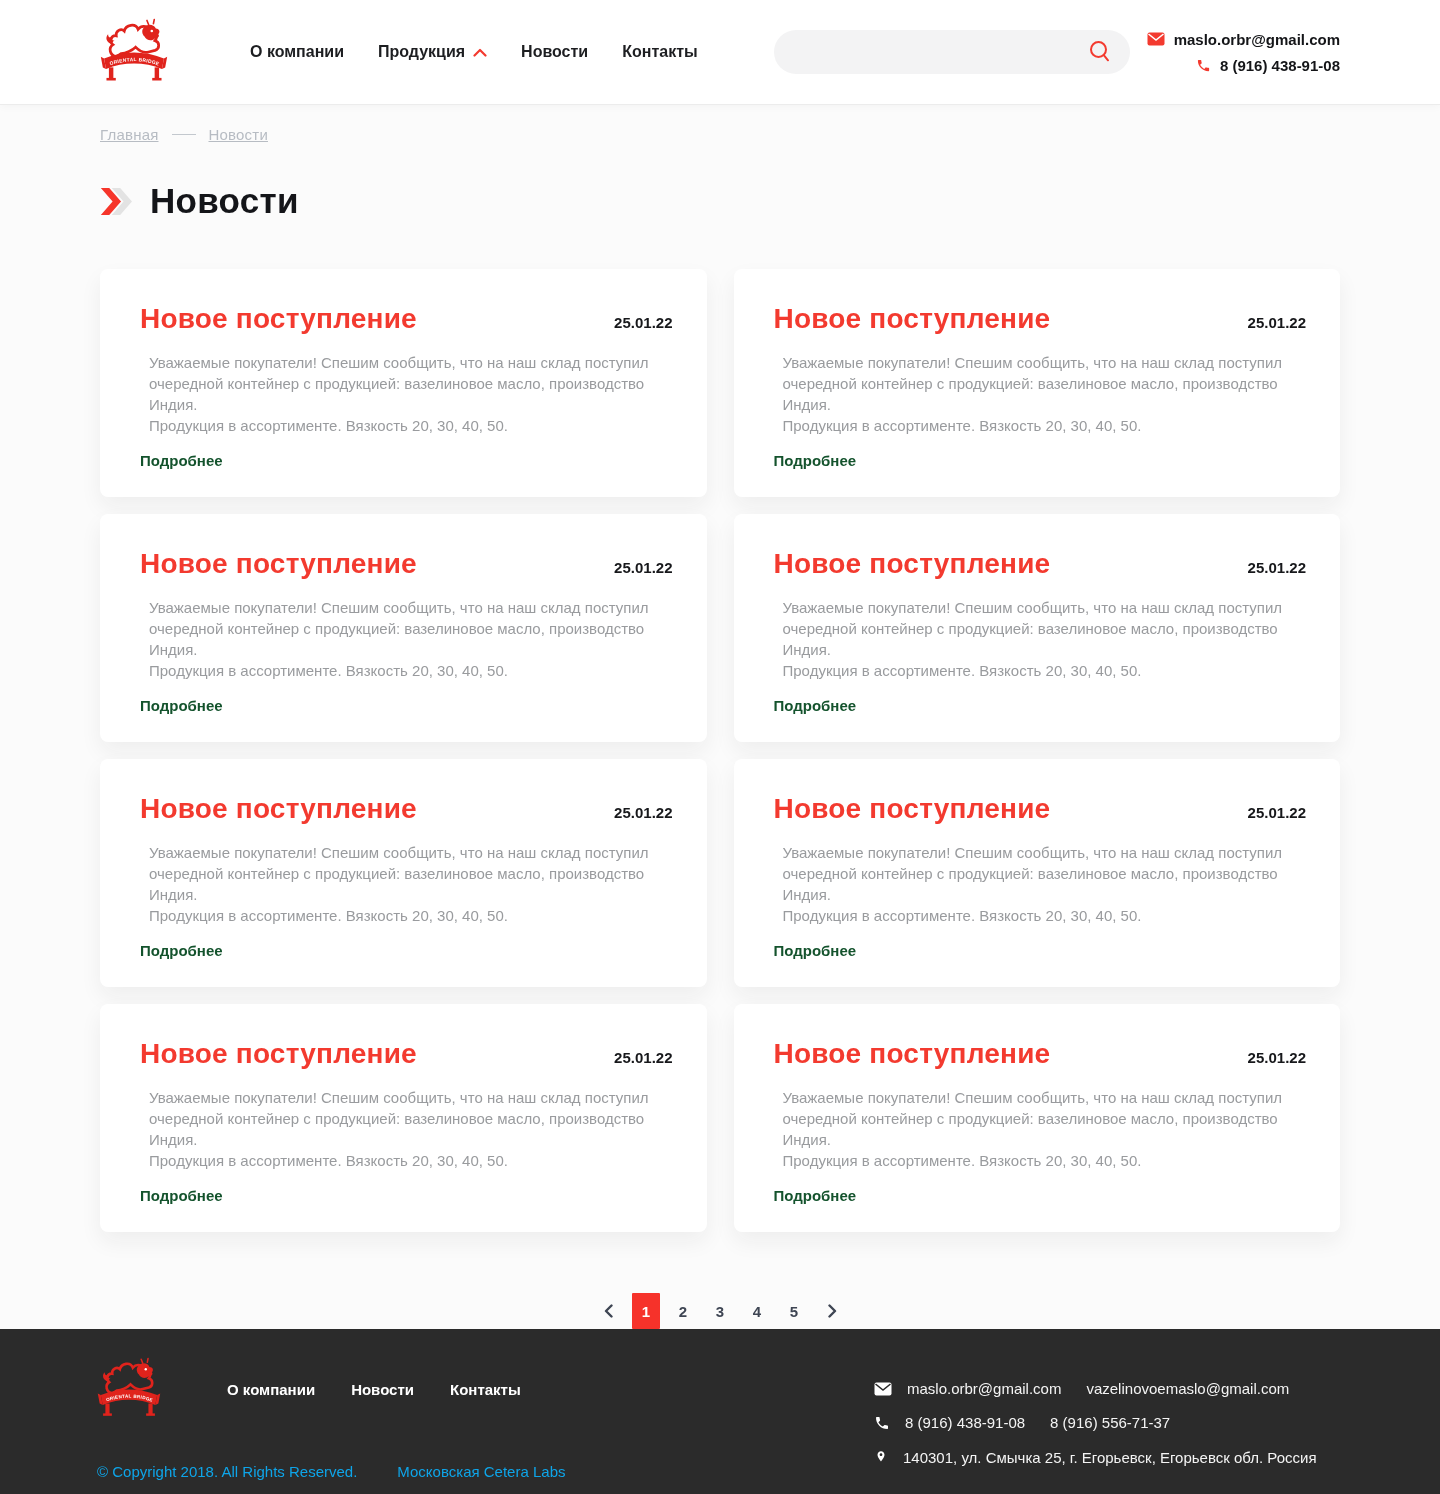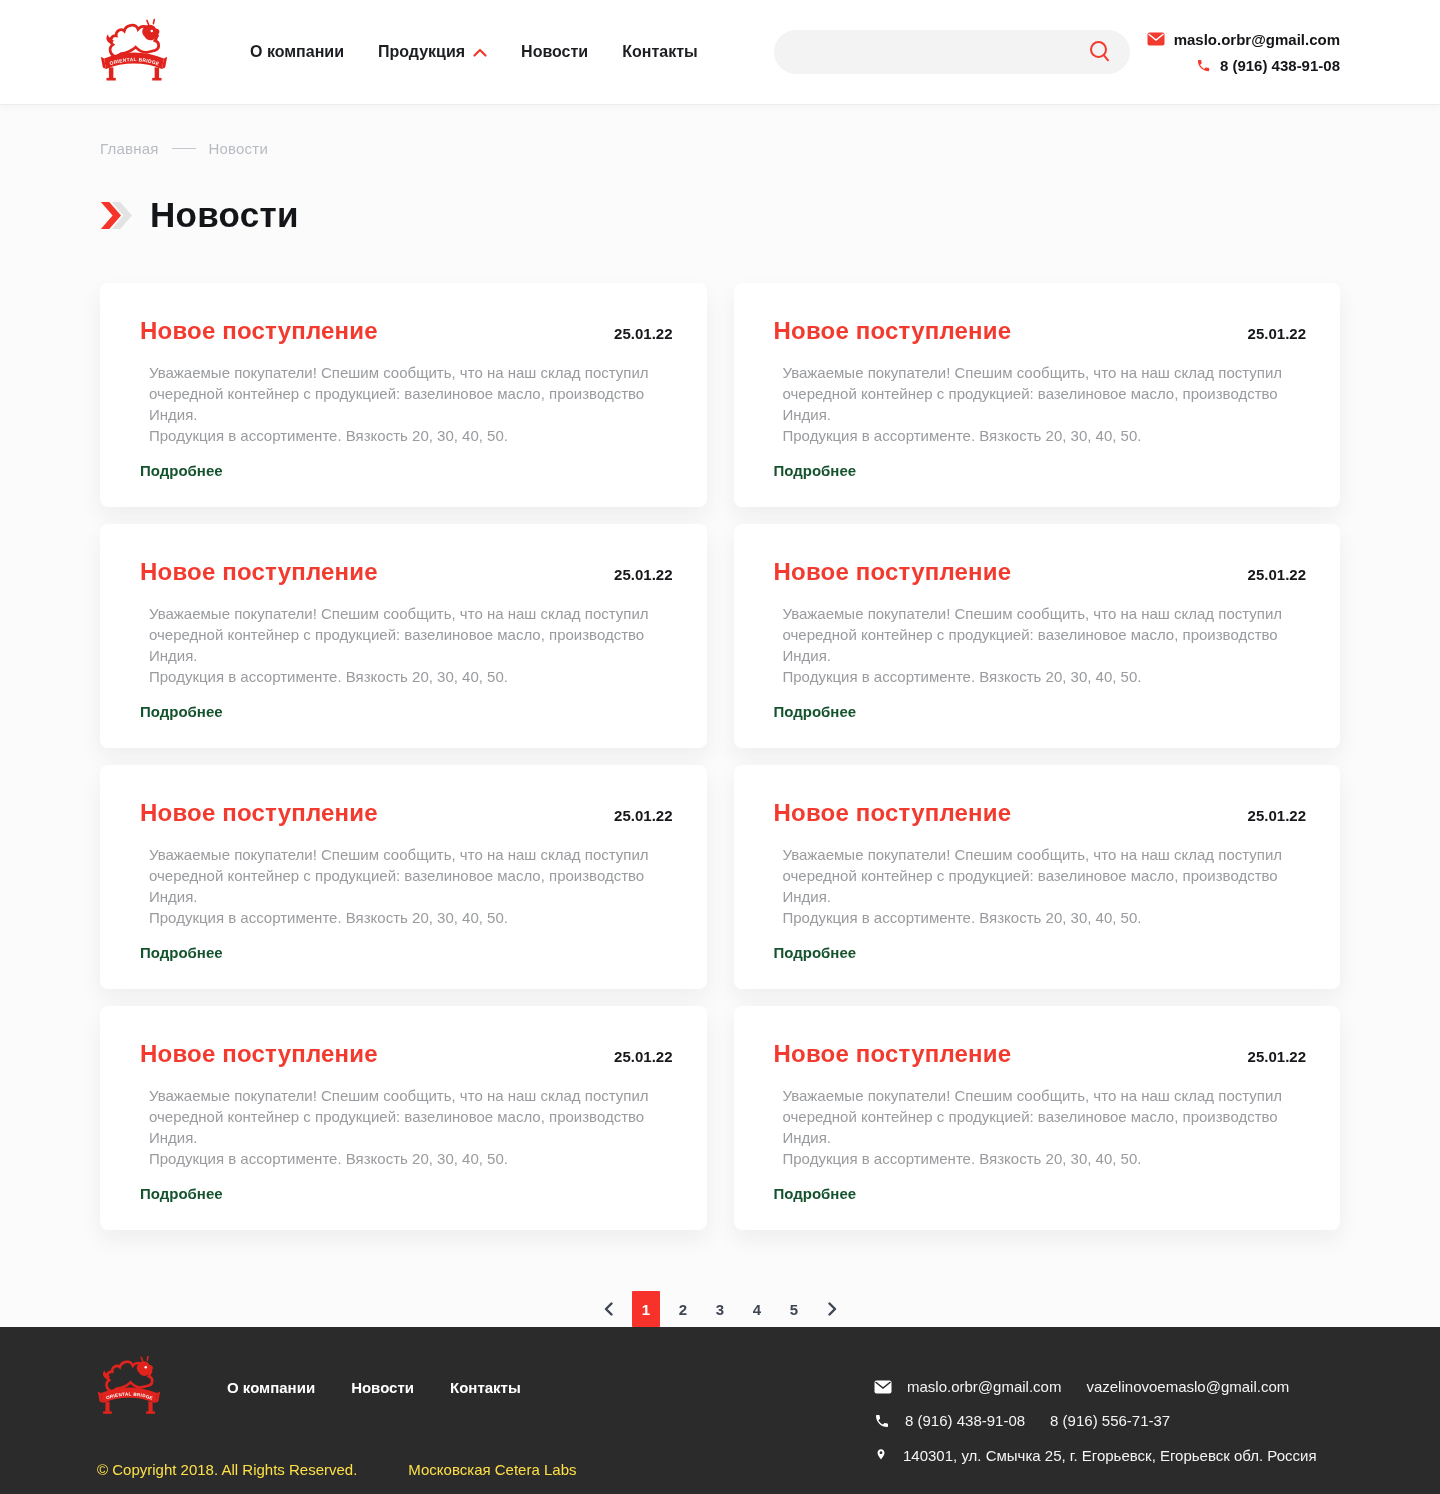--- a/index.html
+++ b/index.html
@@ -40,40 +40,40 @@
     font:15px "Liberation Sans", sans-serif; color:#333; height:100%;
   }
   .search-btn { background:none; border:none; cursor:pointer; display:flex; align-items:center; padding:2px; }
   .contacts { margin-left:auto; display:flex; flex-direction:column; align-items:flex-end; gap:9px; }
   .contact-row { display:flex; align-items:center; gap:9px; font-size:15px; font-weight:700; color:#141518; }
   .contact-row svg { display:block; }
 
   
   .main { flex:1 1 auto; padding:0 100px; }
   .breadcrumb {
-    margin-top:36px; display:flex; align-items:center; gap:13px;
-    font-size:15px; color:#b7bcc3; letter-spacing:.2px;
+    margin-top:22px; display:flex; align-items:center; gap:13px;
+    font-size:15px; color:#b7bcc3; letter-spacing:.2px;text-decoration:underline;
   }
   .breadcrumb .sep { width:24px; height:1px; background:#c3c8ce; display:inline-block; }
   .page-head { margin-top:38px; display:flex; align-items:center; gap:13px; }
   .page-head svg { width:37px; height:33px; flex:0 0 auto; }
   .page-title { font-size:35px; font-weight:800; color:#141519; letter-spacing:.3px; }
 
   .news-grid {
     margin-top:48px;
     display:grid; grid-template-columns:1fr 1fr; gap:17px 27px;
   }
   .card {
     background:#ffffff; border-radius:8px; min-height:196px;
     box-shadow:0 10px 22px rgba(40,40,40,.06);
     padding:34px 34px 28px 40px;
     display:flex; flex-direction:column;
   }
   .card-top { display:flex; align-items:baseline; justify-content:space-between; }
-  .card-title { font-size:24px; font-weight:700; color:#f33a2f; letter-spacing:.2px; }
+  .card-title { font-size:28px; font-weight:700; color:#f33a2f; letter-spacing:.2px; }
   .card-date { font-size:15px; font-weight:700; color:#17181b; }
   .card-text { margin-top:17px; font-size:15px; line-height:21px; color:#999b9e; max-width:535px;margin-left:9px; }
   .card-link { margin-top:auto; padding-top:16px; font-size:15px; font-weight:600; color:#14532d; align-self:flex-start; }
 
   
   .pagination {
     margin-top:61px; display:flex; align-items:center; justify-content:center; gap:9px;
   }
   .page-item {
     min-width:28px; height:36px; display:flex; align-items:center; justify-content:center;
@@ -86,21 +86,21 @@
   
   .footer {
     margin-top:auto; flex:0 0 auto; height:192px; background:#2b2b2b; color:#f1f1f1;
     padding:26px 98px 0 97px; display:flex;
   }
   .footer-left { display:flex; flex-direction:column; }
   .footer-brand-row { display:flex; align-items:center; }
   .footer-brand-row svg.footer-logo { width:64px; height:68px; display:block; }
   .footer-nav { display:flex; gap:36px; margin-left:66px; }
   .footer-nav a { font-size:15px; font-weight:600; color:#ffffff; white-space:nowrap; }
-  .footer-copy-row { display:flex; gap:51px; margin-top:40px; font-size:15px; color:#fde047; }
+  .footer-copy-row { display:flex; gap:40px; margin-top:40px; font-size:15px; color:#0ea5e9; }
   .footer-right { margin-left:auto; width:468px; display:flex; flex-direction:column; gap:17px; padding-top:25px; }
   .footer-contact-row { display:flex; align-items:center; gap:15px; font-size:15px; color:#f4f4f4; }
   .footer-contact-row .texts { display:flex; gap:25px; }
   .footer-contact-row svg { flex:0 0 auto; display:block; }
 </style>
 </head>
 <body>
 
 <svg width="0" height="0" style="position:absolute" aria-hidden="true">
   <defs>

